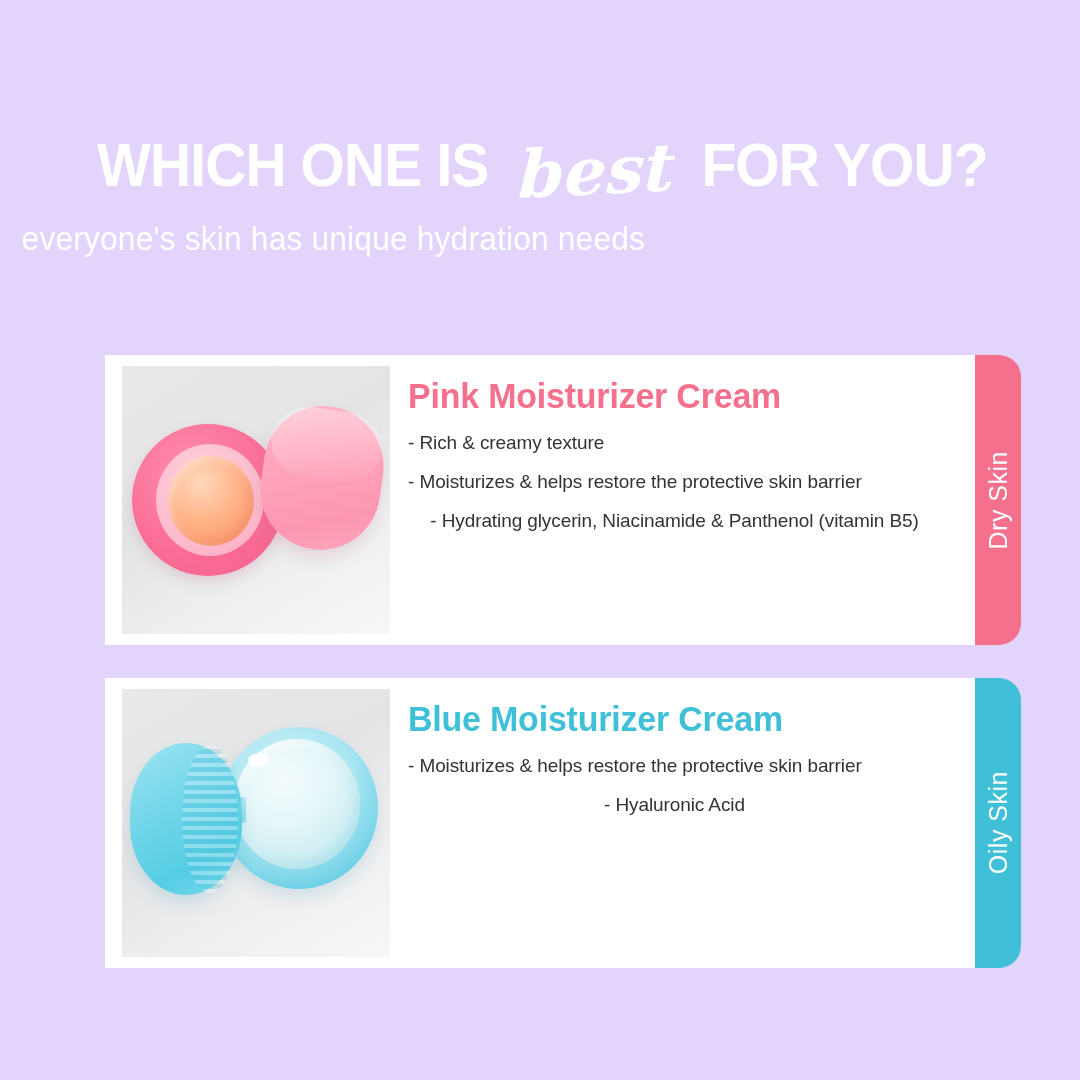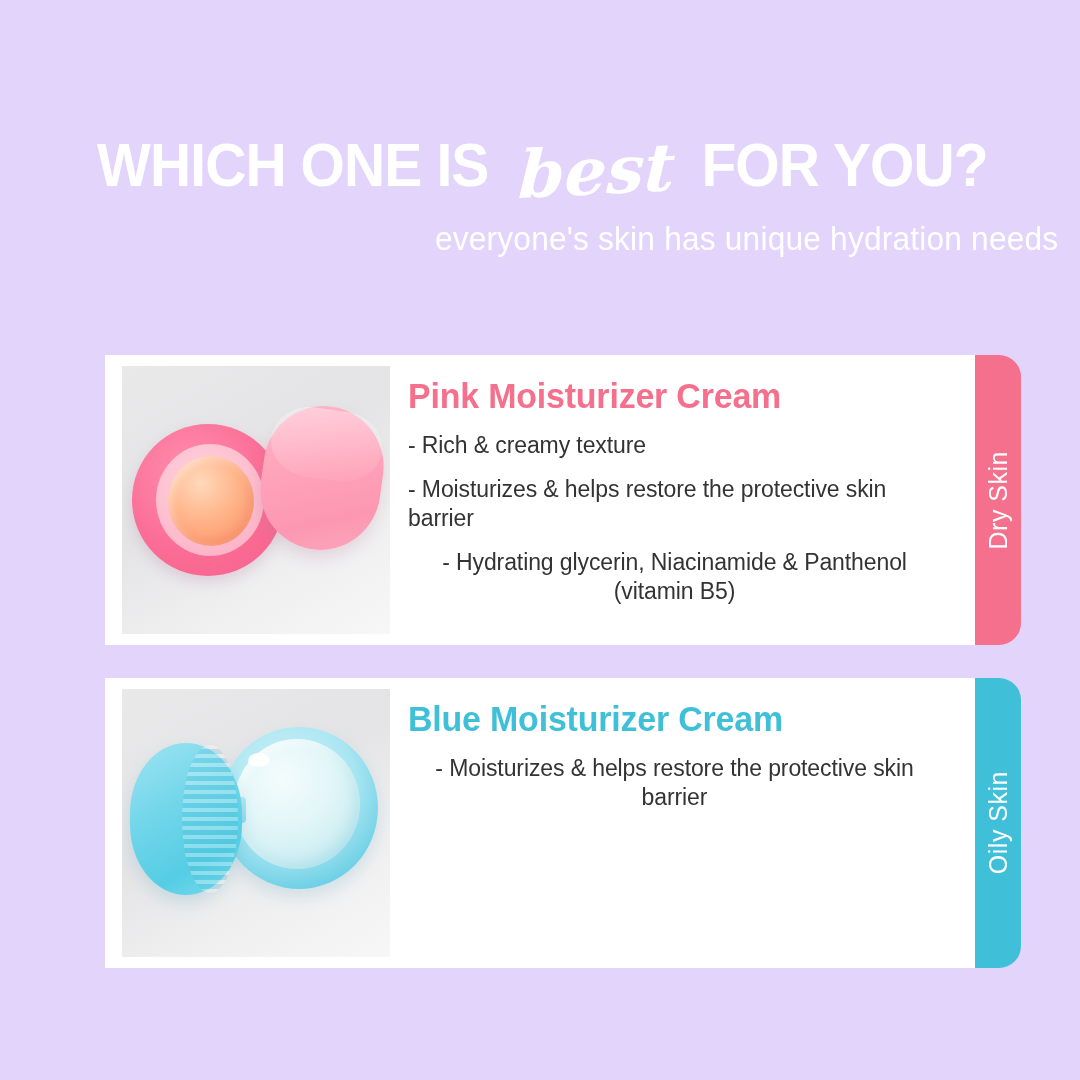--- a/index.html
+++ b/index.html
@@ -11,21 +11,21 @@
     height: 1080px;
     background: #e3d4fb;
     font-family: "Liberation Sans", sans-serif;
     overflow: hidden;
     position: relative;
   }
 
   
   .header {
     padding-top: 132px;
-    text-align: right;
+    text-align: left;
   }
   .headline {
     display: flex;
     align-items: center;
     justify-content: center;
     gap: 0px;
     white-space: nowrap;
   }
   .headline-part {
     font-family: "Liberation Sans Narrow", "Liberation Sans", sans-serif;
@@ -218,21 +218,21 @@
     letter-spacing: -0.2px;
     transform: scaleX(0.97);
     transform-origin: left center;
   }
   .card-title.pink { color: #f4708c; }
   .card-title.blue { color: #3fc0d8; }
 
   .bullets { margin: 0; padding: 0; list-style: none; }
   .bullet {
     font-family: "Liberation Sans", sans-serif;
-    font-size: 23px;
+    font-size: 19px;
     line-height: 1.26;
     color: #333333;
     margin-bottom: 15px;
     letter-spacing: -0.1px;
   }
   .bullet:last-child { margin-bottom: 0; text-align: center; }
 
   
   .side-tab {
     position: absolute;
@@ -303,20 +303,21 @@
           <div class="jar-blue-gel"></div>
         </div>
         <div class="jar-blue-neck"></div>
         <div class="jar-blue-lid"></div>
       </div>
     </div>
     <div class="card-body">
       <h2 class="card-title blue">Blue Moisturizer Cream</h2>
       <ul class="bullets">
         <li class="bullet">- Moisturizes &amp; helps restore the protective skin barrier</li>
+        <li class="bullet">- Hyaluronic Acid</li>
       </ul>
     </div>
     <div class="side-tab blue">
       <span class="side-tab-label">Oily Skin</span>
     </div>
   </div>
 
 </div>
 
 </body></html>

